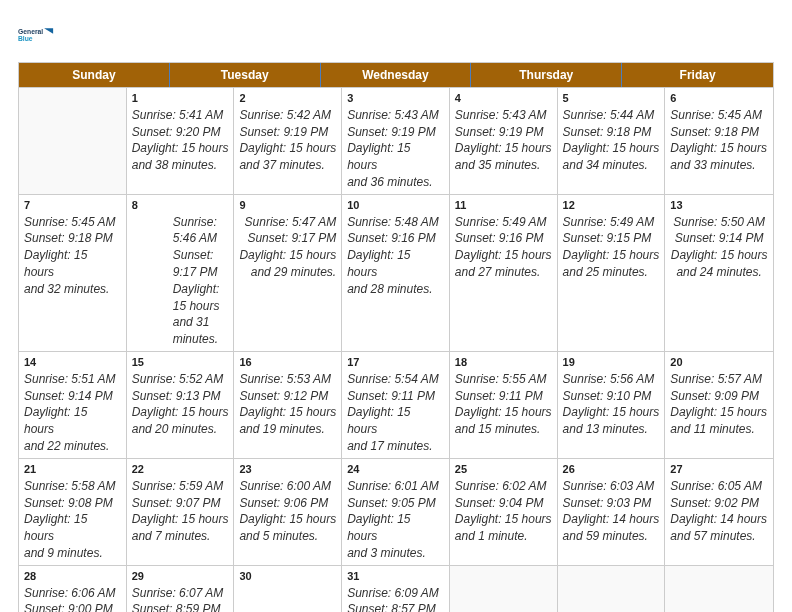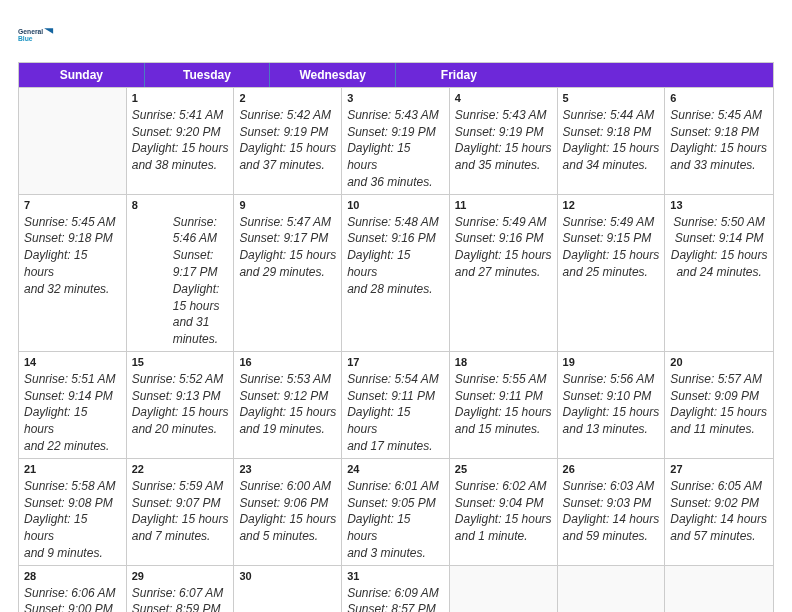--- a/index.html
+++ b/index.html
@@ -47,22 +47,22 @@
       margin-top: 2px;
     }
     .calendar {
       flex: 1;
       display: flex;
       flex-direction: column;
       border: 1px solid #ccc;
     }
     .cal-header {
       display: grid;
-      grid-template-columns: repeat(6, 1fr);
-      background: #6d28d9;
+      grid-template-columns: repeat(5, 1fr);
+      background: #a16207;
     }
     .cal-header-cell {
       color: #fff;
       font-size: 12px;
       font-weight: bold;
       text-align: center;
       padding: 5px 2px;
       border-right: 1px solid #4a7ec0;
     }
     .cal-header-cell:last-child { border-right: none; }
@@ -119,20 +119,21 @@
       <div class="main-title"></div>
       <div class="subtitle"></div>
     </div>
   </div>
 
   <div class="calendar">
     <div class="cal-header">
     <div class="cal-header-cell">Sunday</div>
         <div class="cal-header-cell">Tuesday</div>
         <div class="cal-header-cell">Wednesday</div>
+        <div class="cal-header-cell">Thursday</div>
         <div class="cal-header-cell">Friday</div>
       </div>
     <div class="cal-body">
     <div class="cal-row">
           <div class="cal-cell empty"></div>
           <div class="cal-cell">
             <span class="day-num">1</span>
             <div class="day-info" style="white-space: pre-line;">Sunrise: 5:41 AM
 Sunset: 9:20 PM
 Daylight: 15 hours
@@ -184,21 +185,21 @@
           </div>
           <div class="cal-cell">
             <span class="day-num">8</span>
             <div class="day-info" style="white-space: pre-line; margin-left: 41px;">Sunrise: 5:46 AM
 Sunset: 9:17 PM
 Daylight: 15 hours
 and 31 minutes.</div>
           </div>
           <div class="cal-cell">
             <span class="day-num">9</span>
-            <div class="day-info" style="white-space: pre-line;">Sunrise: 5:47 AM
+            <div class="day-info" style="white-space: pre-line; text-align: right;">Sunrise: 5:47 AM
 Sunset: 9:17 PM
 Daylight: 15 hours
 and 29 minutes.</div>
           </div>
           <div class="cal-cell">
             <span class="day-num">10</span>
             <div class="day-info" style="white-space: pre-line;">Sunrise: 5:48 AM
 Sunset: 9:16 PM
 Daylight: 15 hours
 and 28 minutes.</div>

